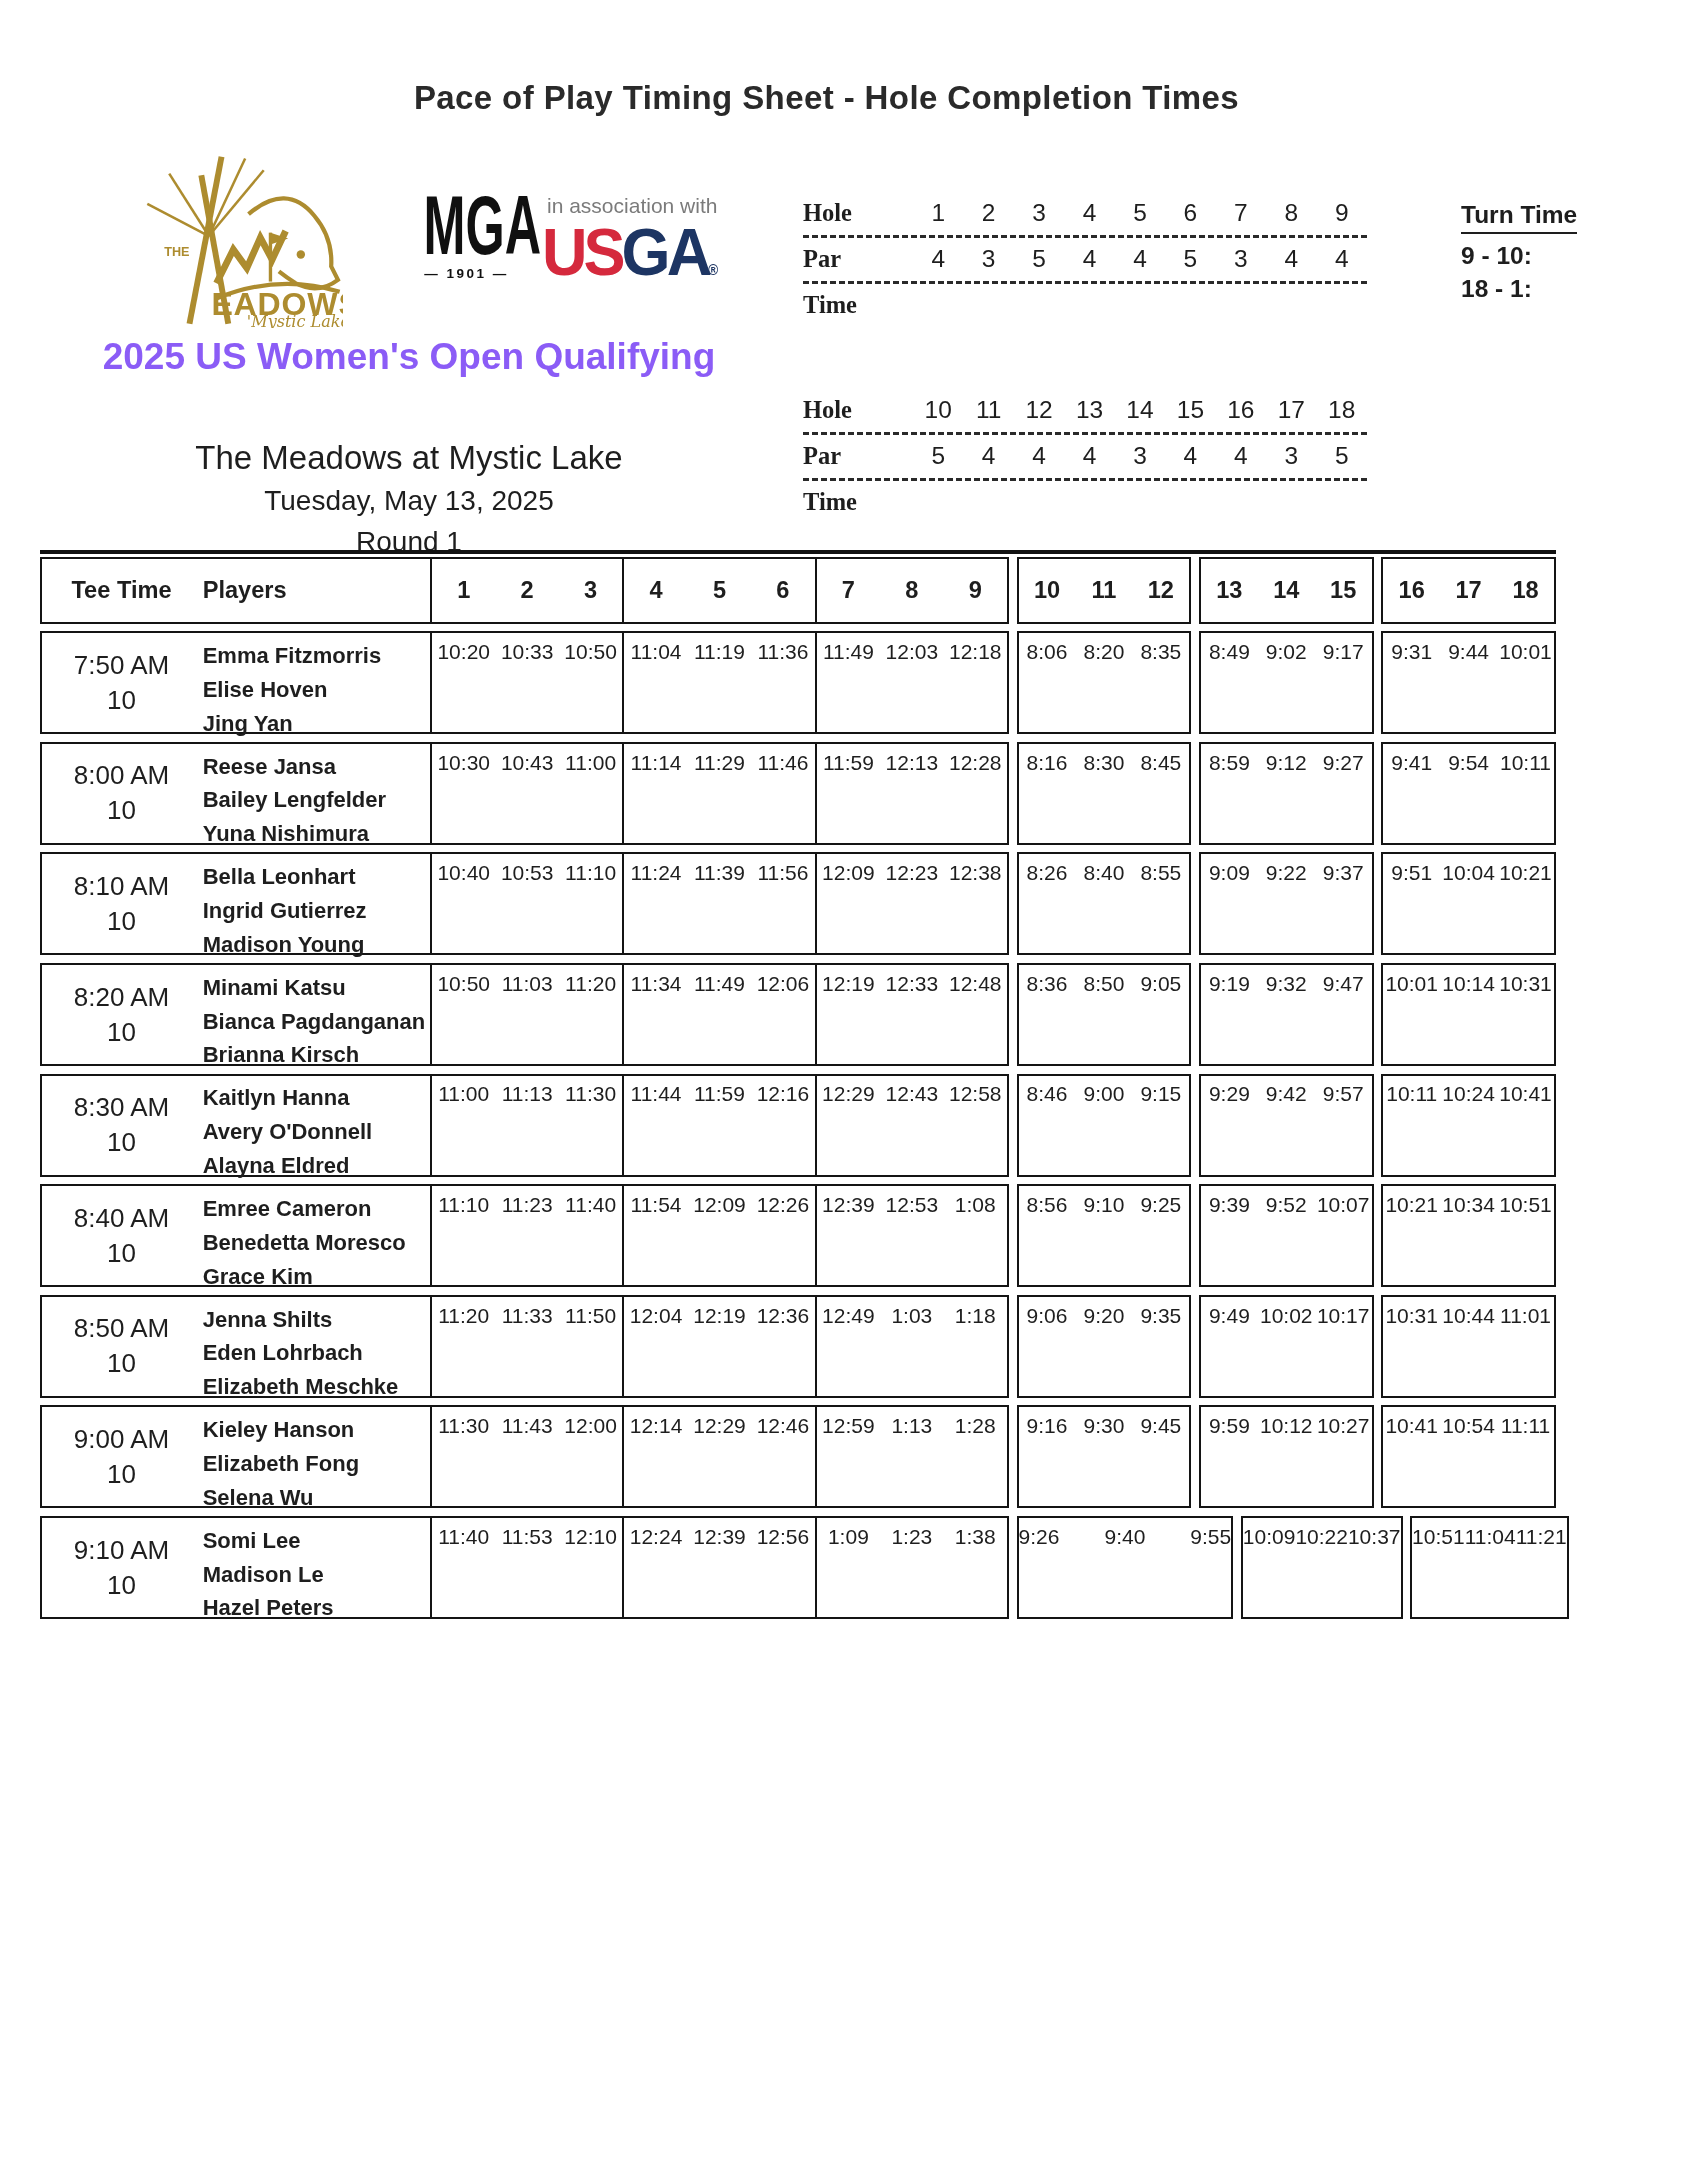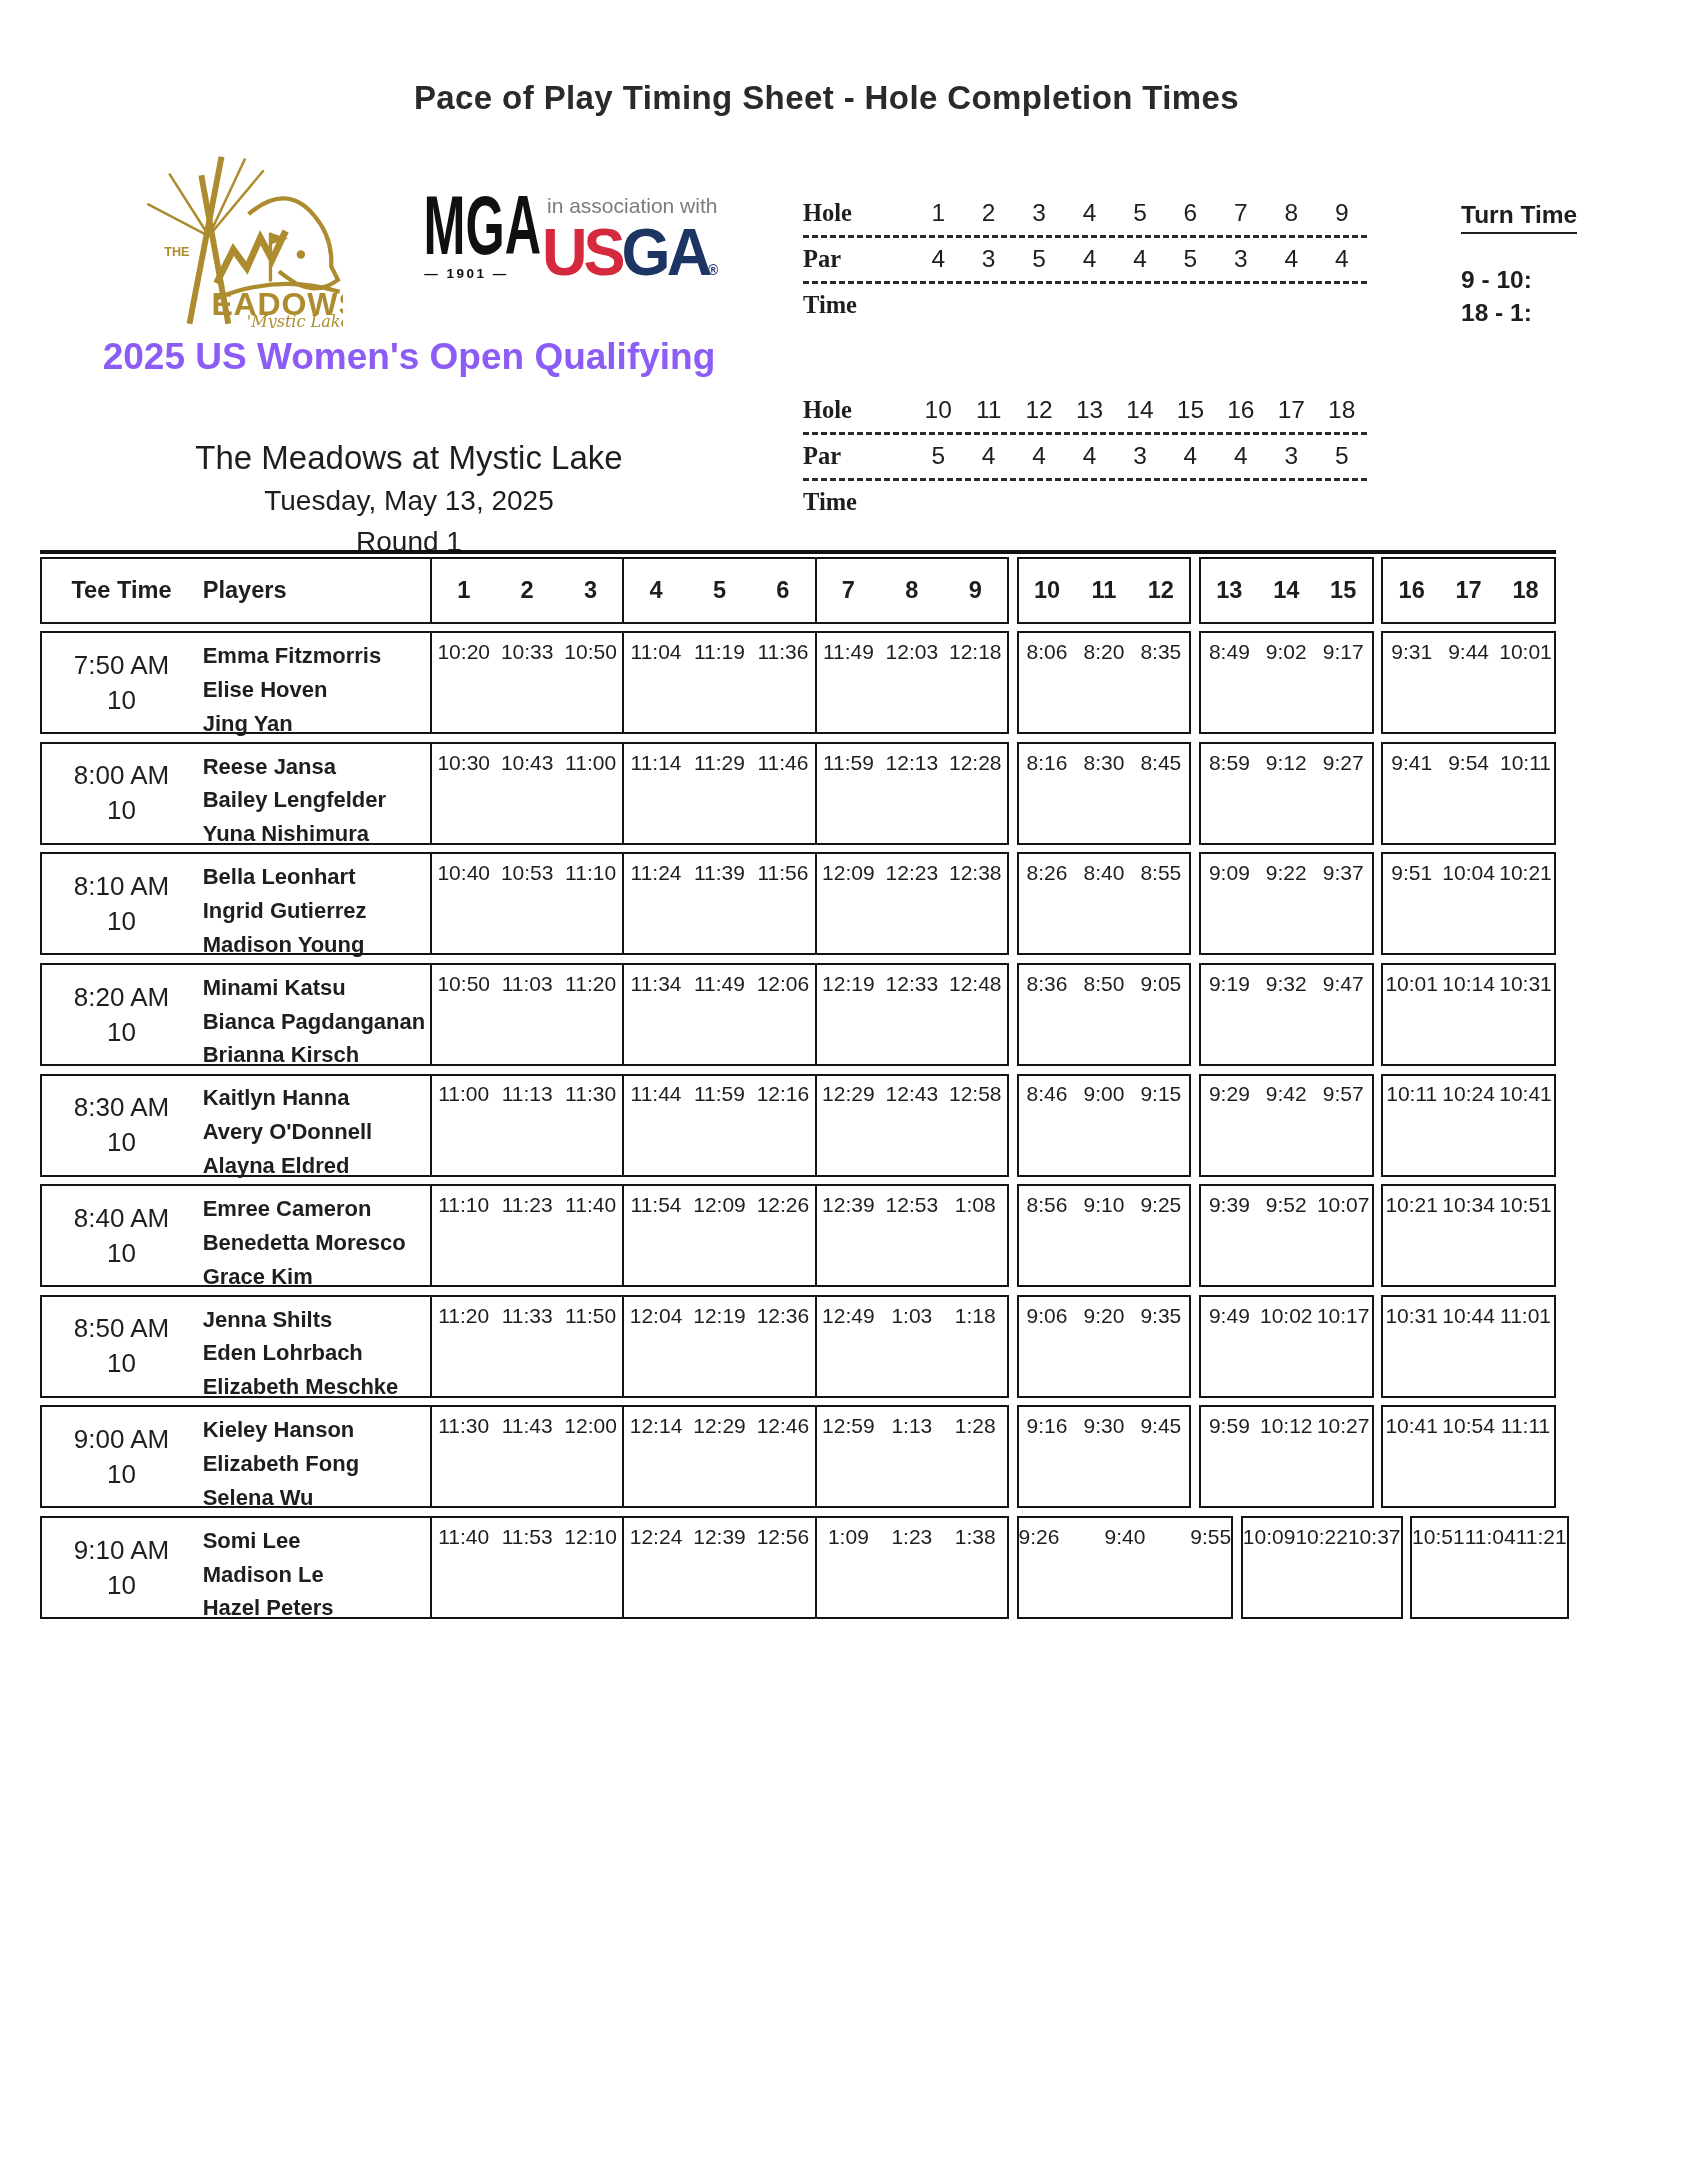--- a/index.html
+++ b/index.html
@@ -30,21 +30,21 @@
   .mini-row{display:flex;align-items:baseline;}
   .mini-row.dashed{border-bottom:3.4px dashed #2a2a2a;padding-bottom:7.6px;}
   .mini-row + .mini-row{padding-top:7.6px;}
   .mini-label{flex:0 0 110px;font-weight:bold;font-family:Liberation Serif, serif;}
   .mini-cells{flex:1;display:flex;}
   .mini-cell{flex:1;text-align:center;}
 
   
   .turn-time{position:absolute;left:1461px;top:201px;font-size:24.5px;font-weight:bold;}
   .tt-title{display:inline-block;border-bottom:2.5px solid #1e1e1e;padding-bottom:2.5px;}
-  .tt-line1{margin-top:32px;}
+  .tt-line1{margin-top:8px;}
   .tt-line2{margin-top:5.9px;}
 
   
   .event-block{position:absolute;left:42px;top:336px;width:734px;text-align:center;}
   .event-title{font-size:37px;font-weight:bold;color:#8b5cf6;}
   .event-course{font-size:33px;margin-top:61px;}
   .event-date{font-size:28px;margin-top:7.6px;}
   .event-round{font-size:28px;margin-top:9.3px;}
 
   

